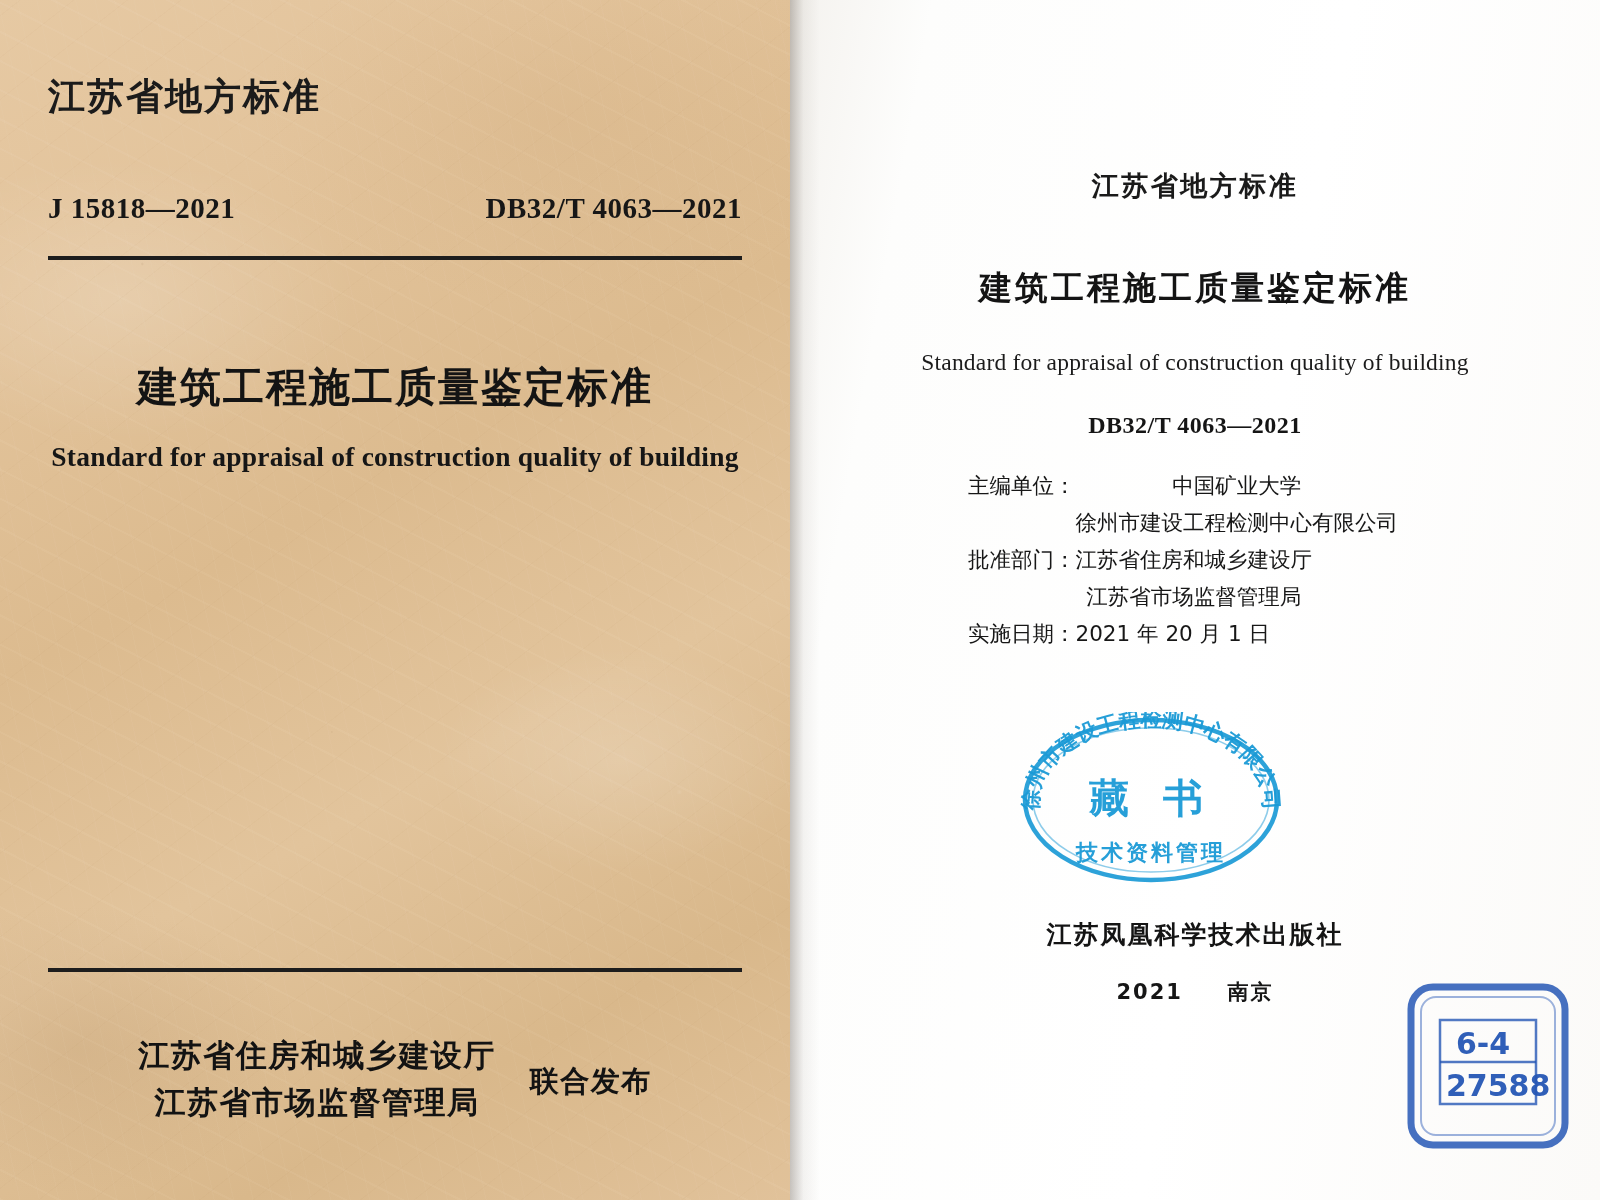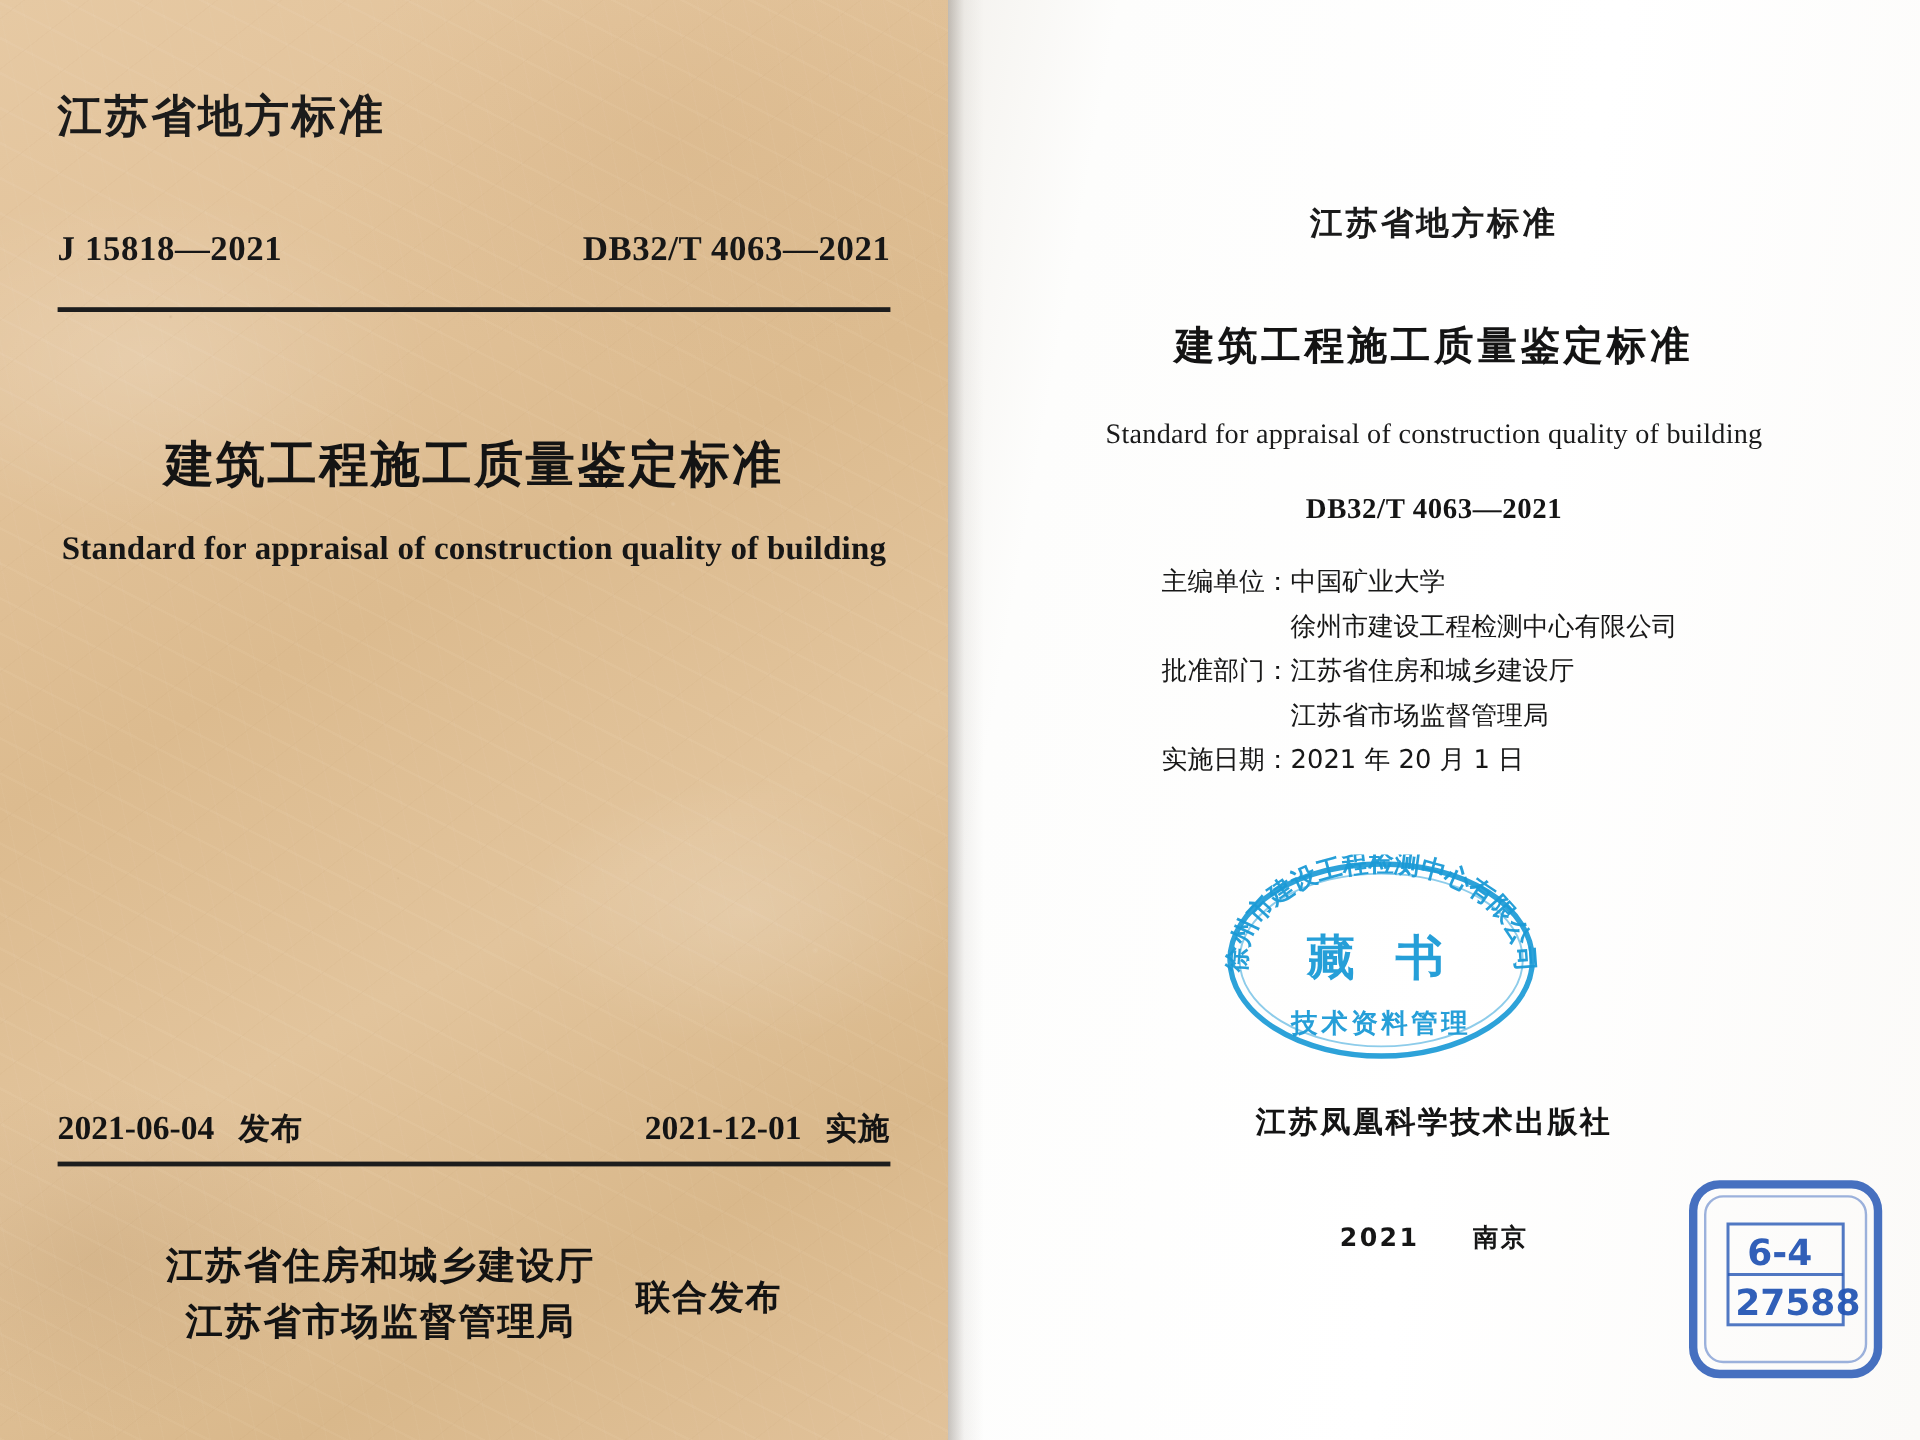--- a/index.html
+++ b/index.html
@@ -242,21 +242,21 @@
     position: absolute;
     left: 178px;
     top: 468px;
     font-family: "DejaVu Sans", sans-serif;
     font-size: 21.5px;
     color: #171717;
     line-height: 1.72;
   }
   .meta-row { display: flex; align-items: baseline; }
   .meta-label { white-space: nowrap; }
-  .meta-vals { display: block; }
+  .meta-vals { display: block; text-align: center; }
 
   .stamp-wrap {
     position: absolute;
     left: 226px;
     top: 712px;
     width: 270px;
     height: 176px;
   }
   .stamp-wrap svg { display: block; }
   .tp-publisher {
@@ -273,21 +273,20 @@
   .tp-yearcity {
     position: absolute;
     left: 0; right: 0;
     top: 978px;
     text-align: center;
     font-family: "DejaVu Sans", sans-serif;
     font-weight: bold;
     font-size: 21px;
     letter-spacing: 2px;
     color: #161616;
-    margin-top: 39px;
   }
   .tp-yearcity .gap { display: inline-block; width: 26px; }
 
   .label-stamp {
     position: absolute;
     right: 28px;
     bottom: 48px;
     width: 168px;
     height: 172px;
     font-weight: bold;
@@ -314,30 +313,20 @@
         <div>DB32/T 4063—2021</div>
       </div>
 
       <div class="rule-top"></div>
 
       <div class="cover-titleblock">
         <div class="cover-title-cn">建筑工程施工质量鉴定标准</div>
         <div class="cover-title-en">Standard for appraisal of construction quality of building</div>
       </div>
 
-      <div class="cover-dates">
-        <div class="date-cell">
-          <span>2021-06-04</span>
-          <span class="cn">发布</span>
-        </div>
-        <div class="date-cell">
-          <span>2021-12-01</span>
-          <span class="cn">实施</span>
-        </div>
-      </div>
 
       <div class="rule-bottom"></div>
 
       <div class="cover-issuers">
         <div class="issuer-lines">
           <div>江苏省住房和城乡建设厅</div>
           <div>江苏省市场监督管理局</div>
         </div>
         <div class="issuer-joint">联合发布</div>
       </div>

